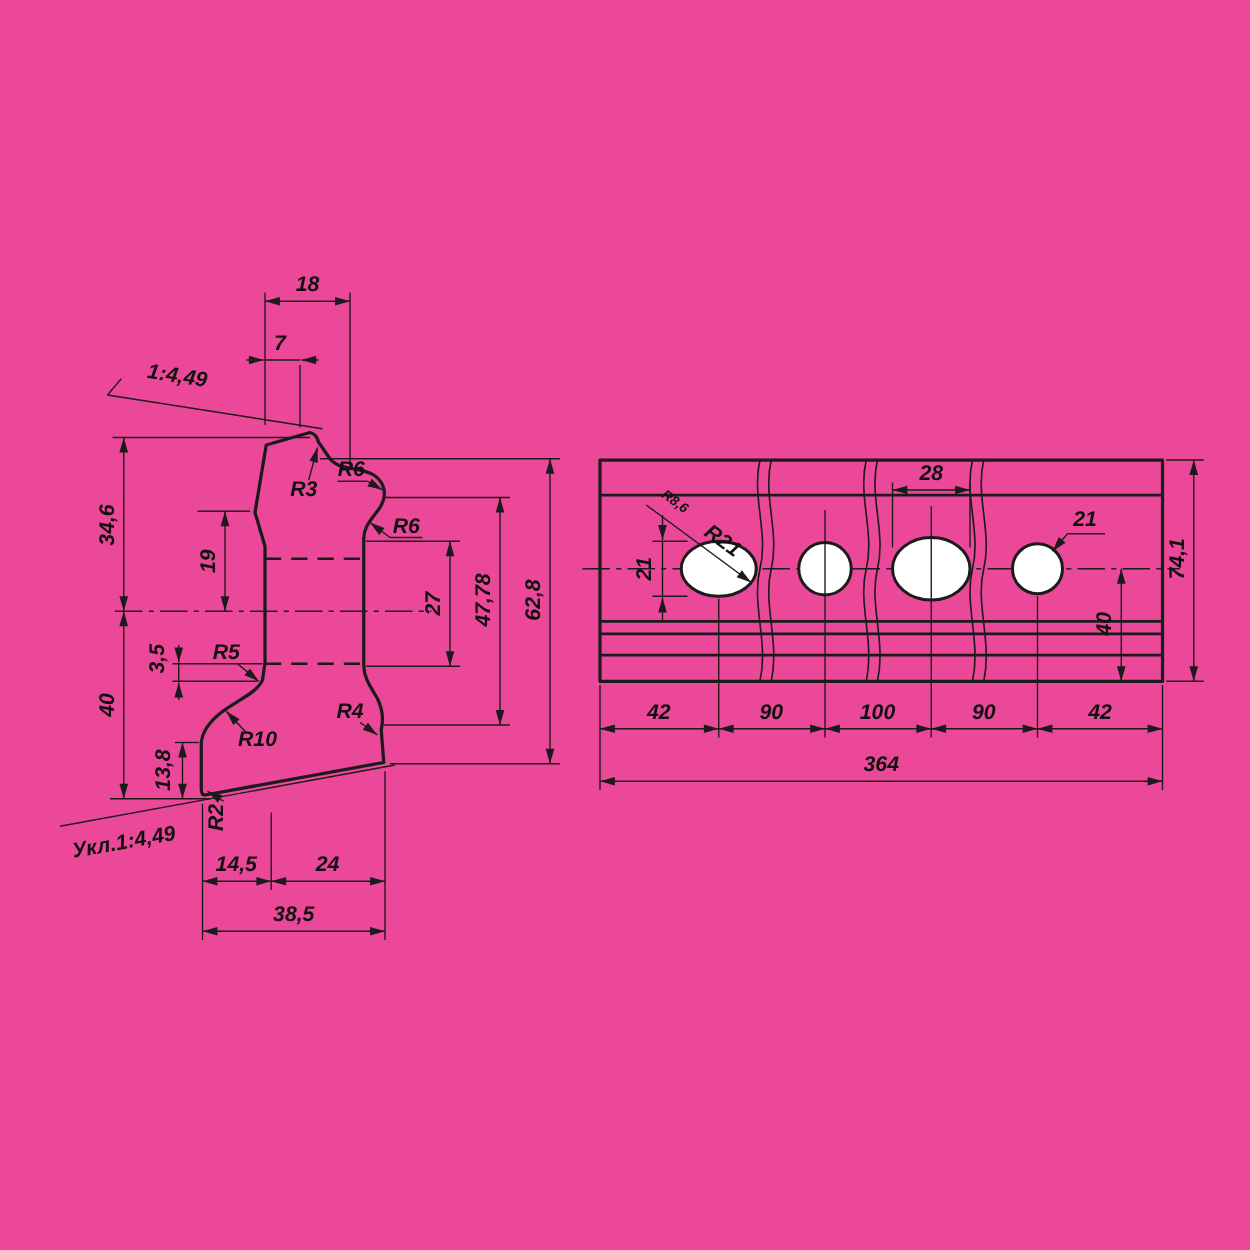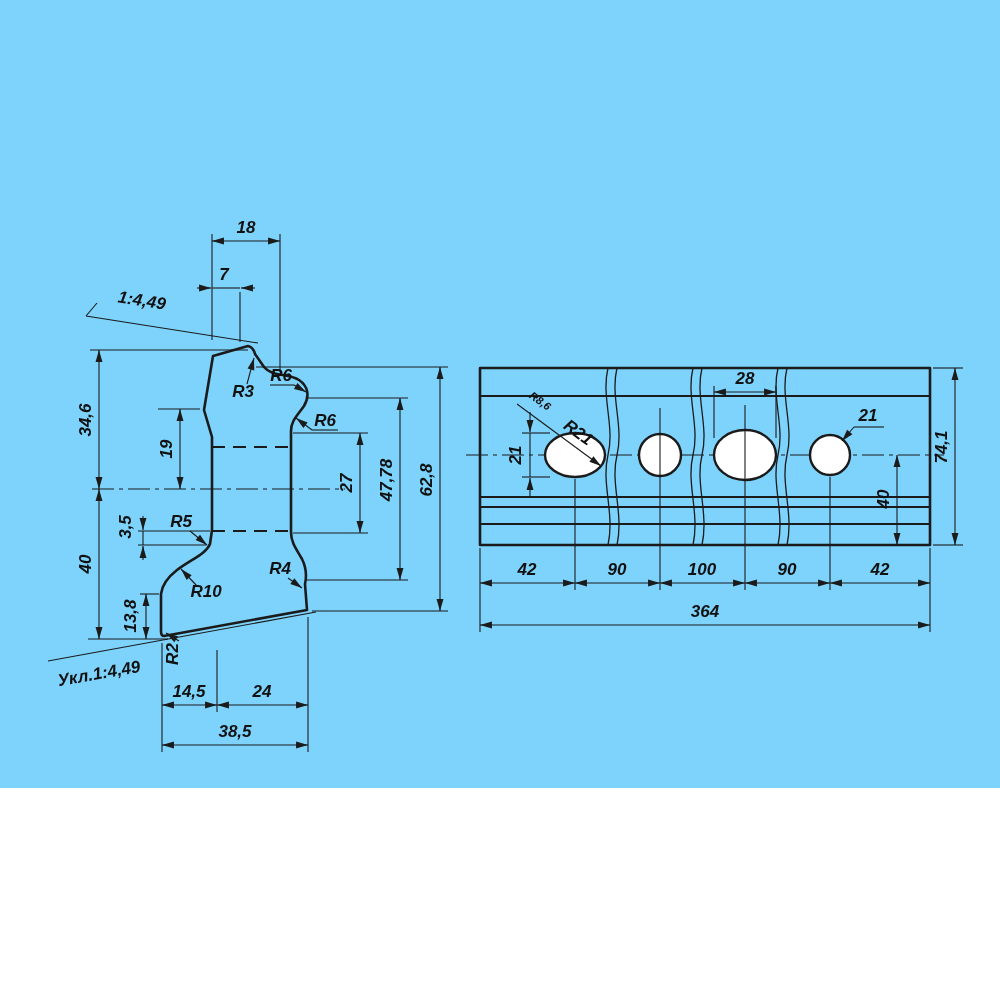--- a/index.html
+++ b/index.html
@@ -1,16 +1,16 @@
 <!DOCTYPE html>
 <html><head>
 <meta charset="utf-8">
 <style>
   html,body{margin:0;padding:0;background:#ffffff;}
-  .stage{width:1000px;height:788px;position:relative;background:#7dd3fc;}
+  .stage{width:1000px;height:1000px;position:relative;background:#ec4899;}
   svg{display:block;}
   .outline{fill:none;stroke:#1b1b1b;stroke-width:2.6;stroke-linejoin:round;stroke-linecap:round;}
   .edge{fill:none;stroke:#1b1b1b;stroke-width:2.2;}
   .thin{fill:none;stroke:#1b1b1b;stroke-width:1.1;}
   .dashed{fill:none;stroke:#1b1b1b;stroke-width:2.1;stroke-dasharray:13 8;}
   .center{fill:none;stroke:#1b1b1b;stroke-width:1.1;stroke-dasharray:22 5 4 5;}
   .wavy{fill:none;stroke:#1b1b1b;stroke-width:1.3;}
   .hole{fill:#ffffff;stroke:#1b1b1b;stroke-width:2.4;}
   text.dim{font-family:"Liberation Sans",sans-serif;font-style:italic;font-weight:bold;font-size:17px;fill:#111;text-anchor:middle;}
   text.dim-sm{font-family:"Liberation Sans",sans-serif;font-style:italic;font-weight:bold;font-size:11px;fill:#111;text-anchor:middle;}

